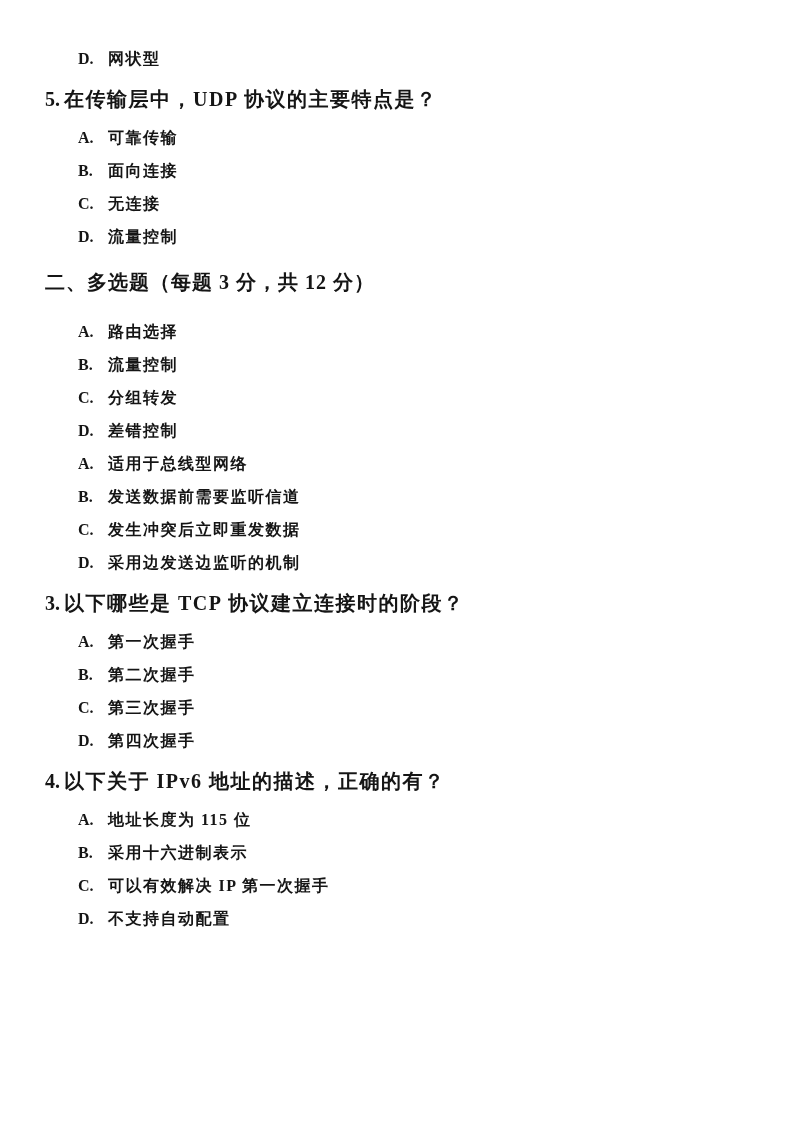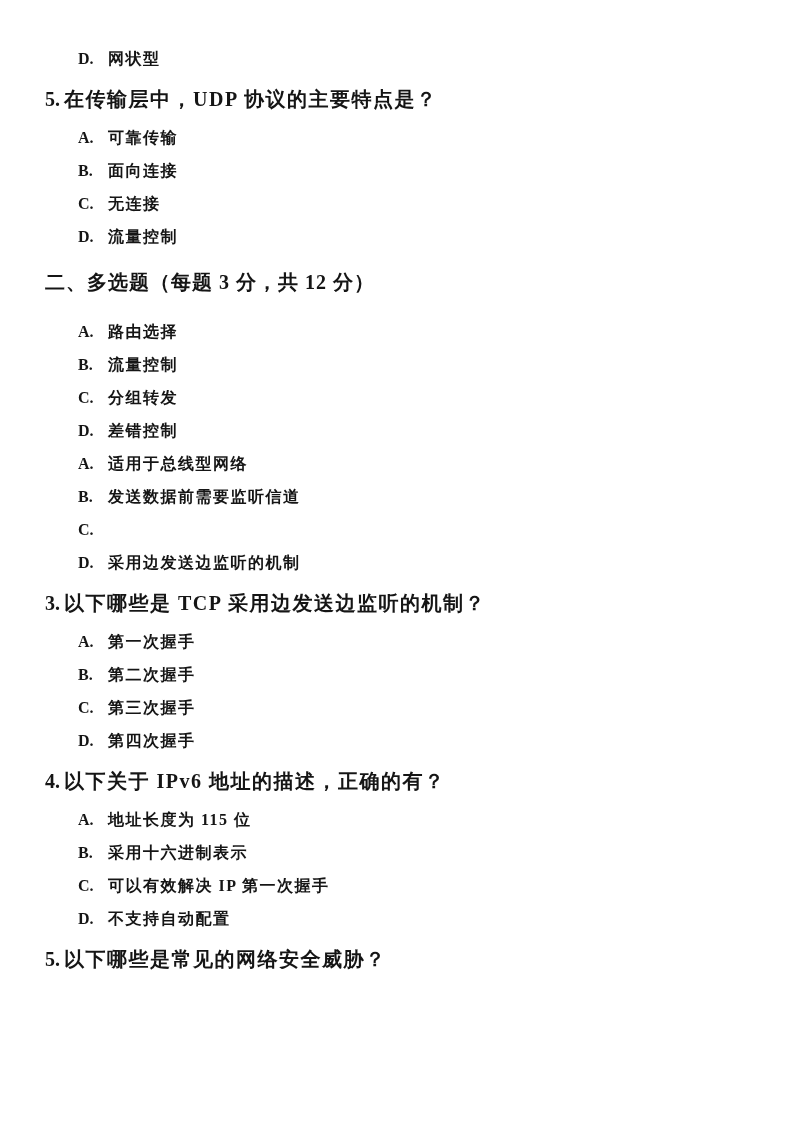--- a/index.html
+++ b/index.html
@@ -110,28 +110,29 @@
           <div class="option">
             <span class="opt-letter">A.</span>
             <span class="opt-text">适用于总线型网络</span>
           </div>
           <div class="option">
             <span class="opt-letter">B.</span>
             <span class="opt-text">发送数据前需要监听信道</span>
           </div>
           <div class="option">
             <span class="opt-letter">C.</span>
+            <span class="opt-text">发生冲突后立即重发数据</span>
           </div>
           <div class="option">
             <span class="opt-letter">D.</span>
             <span class="opt-text">采用边发送边监听的机制</span>
           </div>
         </div>
         <div class="question-block">
-          <div class="question"><span class="q-number">3.</span><span class="q-text">以下哪些是 TCP 采用边发送边监听的机制？</span></div>
+          <div class="question"><span class="q-number">3.</span><span class="q-text">以下哪些是 TCP 协议建立连接时的阶段？</span></div>
           <div class="option">
             <span class="opt-letter">A.</span>
             <span class="opt-text">第一次握手</span>
           </div>
           <div class="option">
             <span class="opt-letter">B.</span>
             <span class="opt-text">第二次握手</span>
           </div>
           <div class="option">
             <span class="opt-letter">C.</span>
@@ -154,18 +155,15 @@
           </div>
           <div class="option">
             <span class="opt-letter">C.</span>
             <span class="opt-text">可以有效解决 IP 第一次握手</span>
           </div>
           <div class="option">
             <span class="opt-letter">D.</span>
             <span class="opt-text">不支持自动配置</span>
           </div>
         </div>
-        <div class="question-block">
-          <div class="question"><span class="q-number">5.</span><span class="q-text">以下哪些是常见的网络安全威胁？</span></div>
-        </div>
       </div>
   </div>
 </div>
 
 </body></html>

